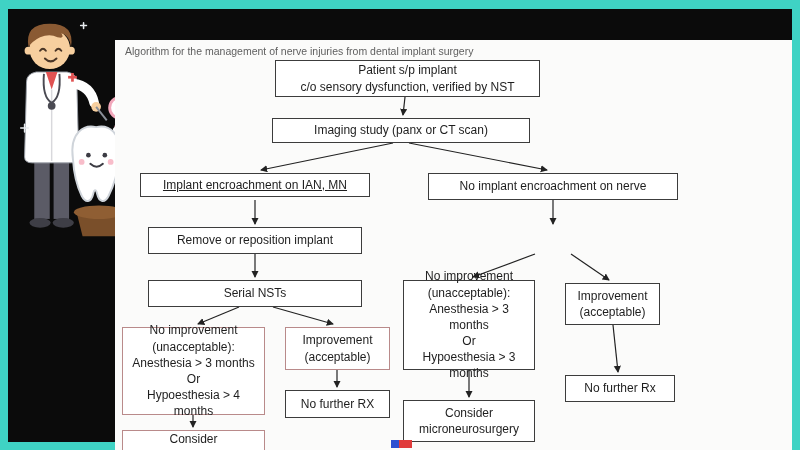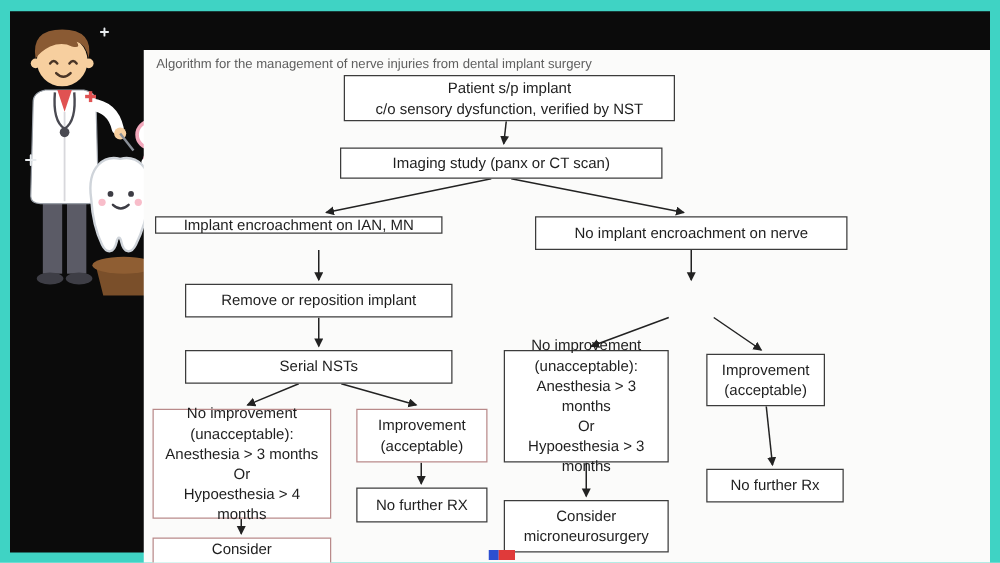--- a/index.html
+++ b/index.html
@@ -23,21 +23,21 @@
 
   .arrows { position:absolute; left:0; top:0; width:677px; height:431px; pointer-events:none; }
 
   .watermark { position:absolute; left:391px; top:440px; height:8px; display:flex; }
   .watermark .blue { width:8px; height:8px; background:#2d4fd1; }
   .watermark .red { width:13px; height:8px; background:#e03a3a; }
 
   
   #n-patient      { left:160px; top:20px;  width:265px; height:37px; }
   #n-imaging      { left:157px; top:78px;  width:258px; height:25px;text-align:center; }
-  #n-encroach     { left:9px;  top:133px; width:230px; height:14px; }
+  #n-encroach     { left:25px;  top:133px; width:230px; height:24px;text-decoration:underline; }
   #n-noencroach   { left:313px; top:133px; width:250px; height:27px; }
   #n-remove       { left:33px;  top:187px; width:214px; height:27px; }
   #n-serial       { left:33px;  top:240px; width:214px; height:27px; }
   #n-expectant    { left:313px; top:187px; width:250px; height:27px; }
   #n-lnoimprove   { left:7px;   top:287px; width:143px; height:88px; }
   #n-limprove     { left:170px; top:287px; width:105px; height:43px; }
   #n-lnorx        { left:170px; top:350px; width:105px; height:28px; }
   #n-lsurgery     { left:7px;   top:390px; width:143px; height:35px; }
   #n-rnoimprove   { left:288px; top:240px; width:132px; height:90px; }
   #n-rimprove     { left:450px; top:243px; width:95px;  height:42px; }

